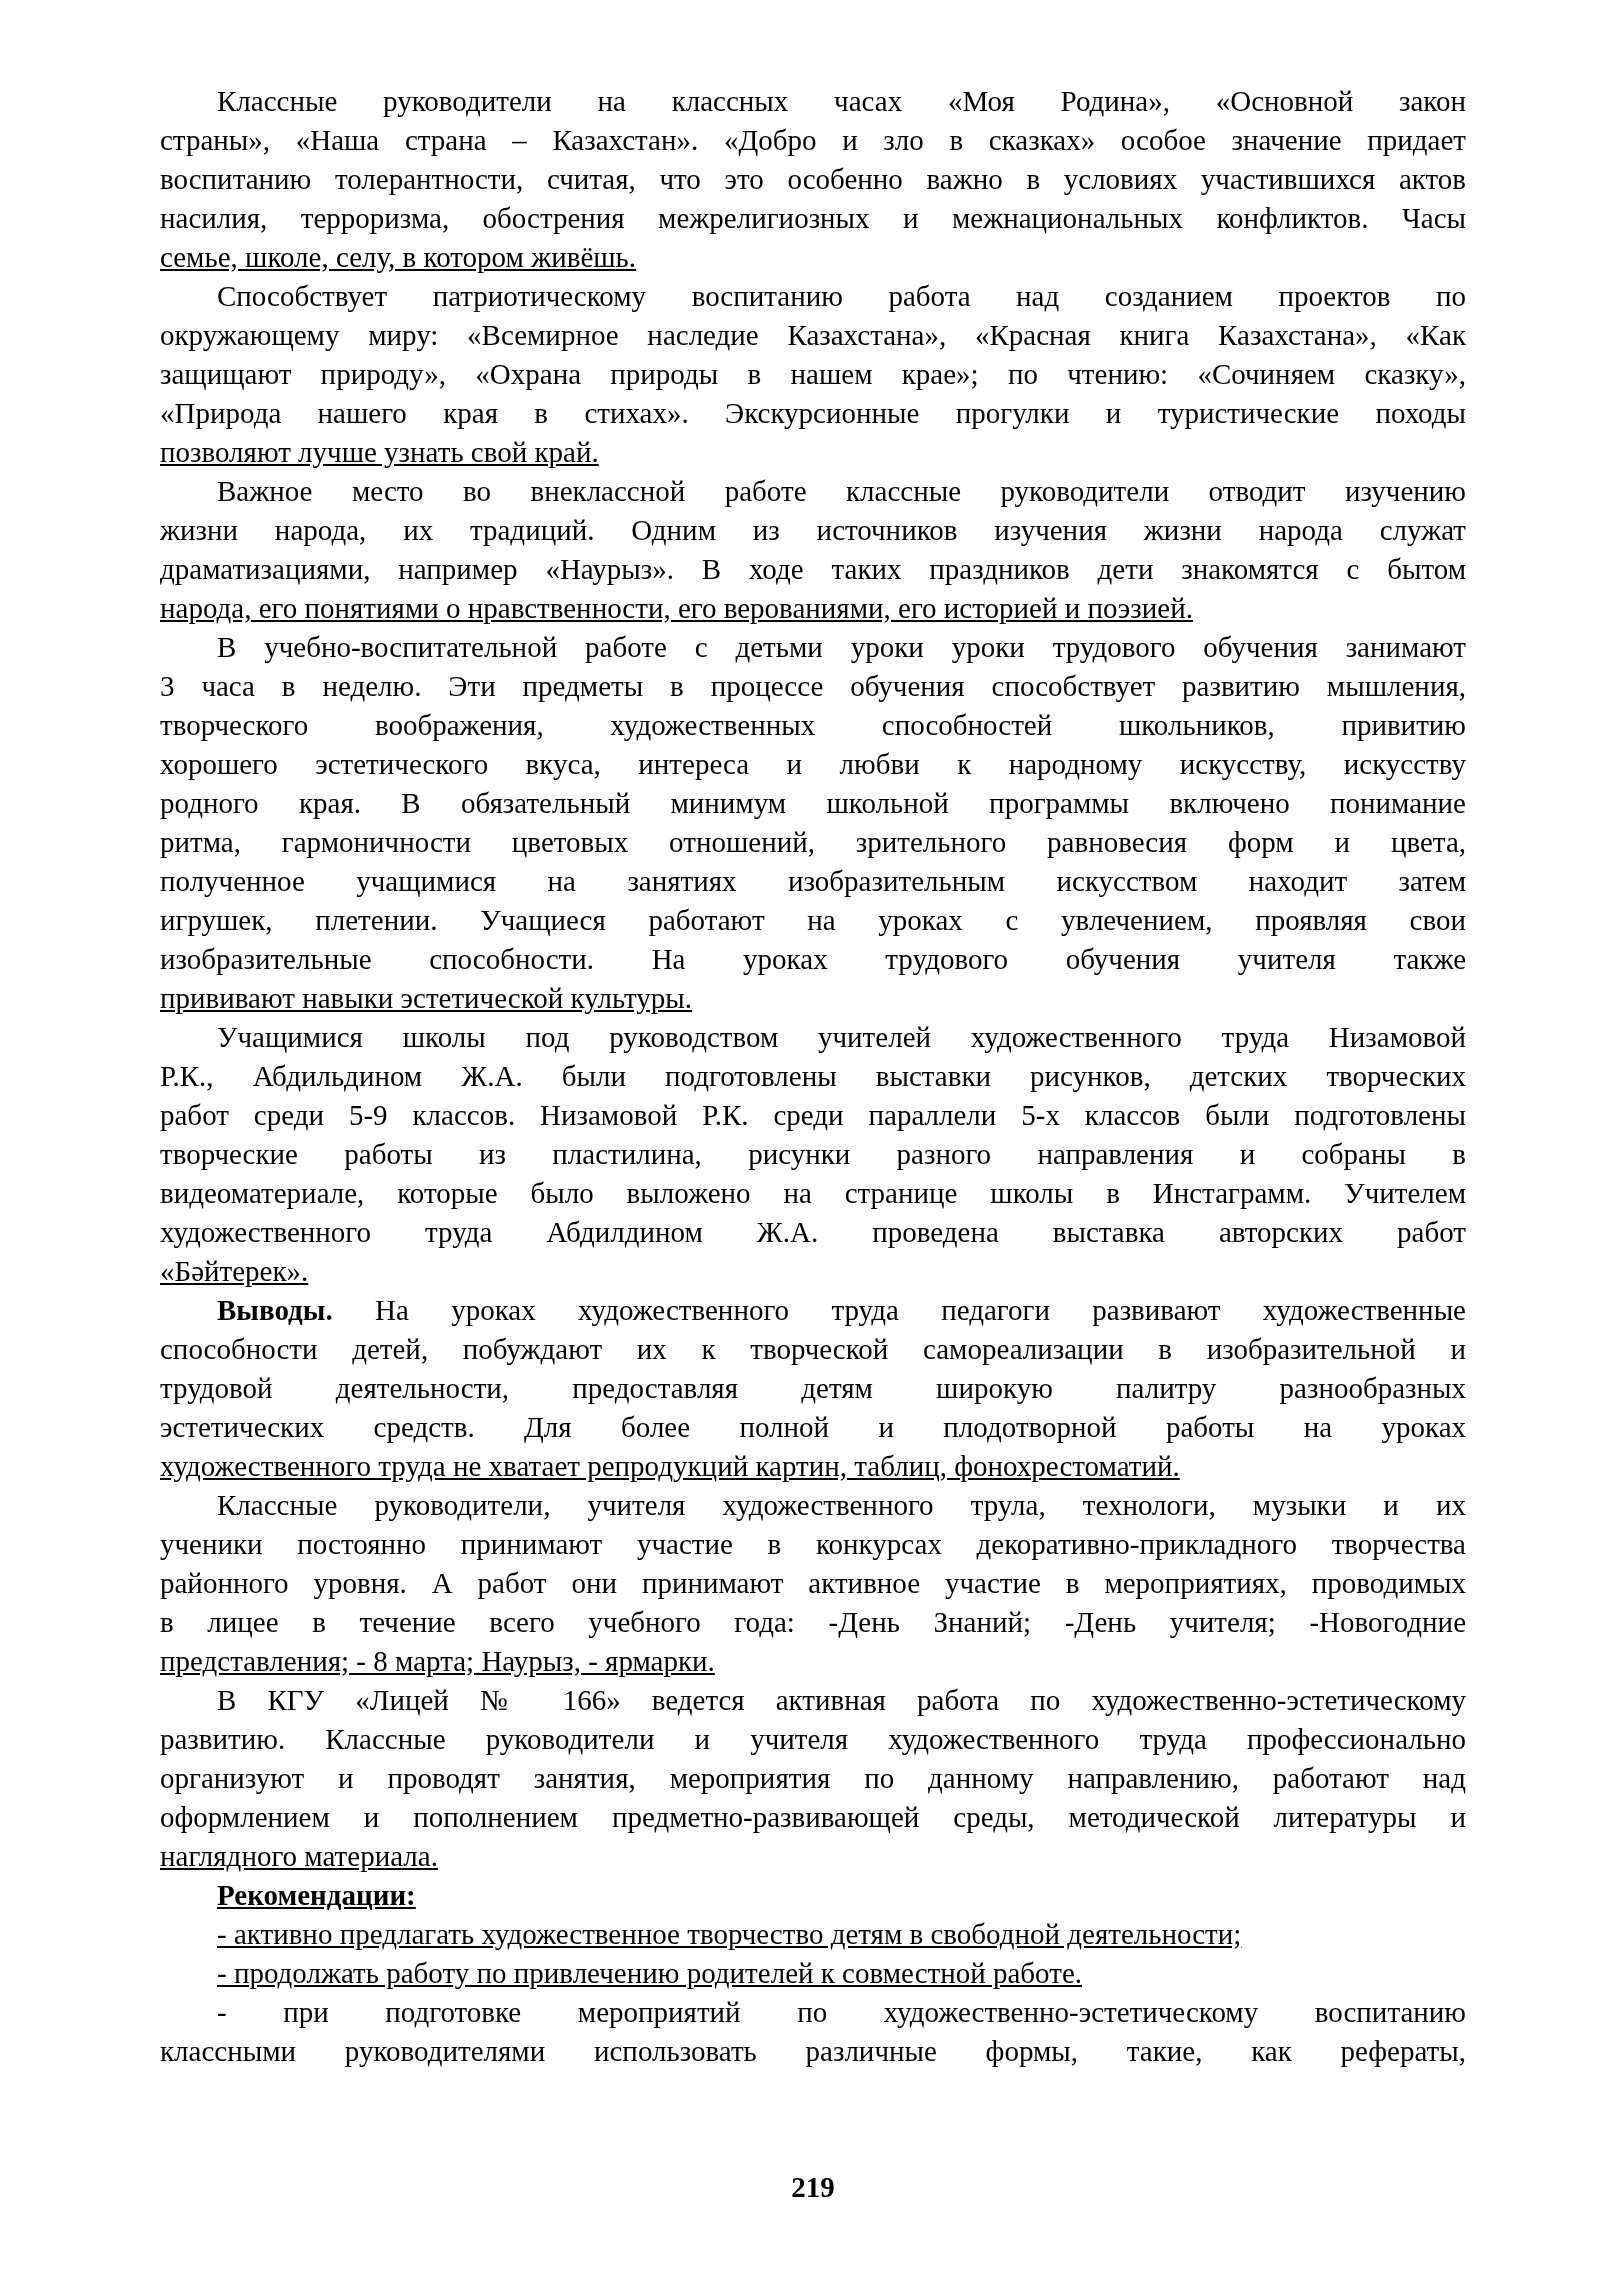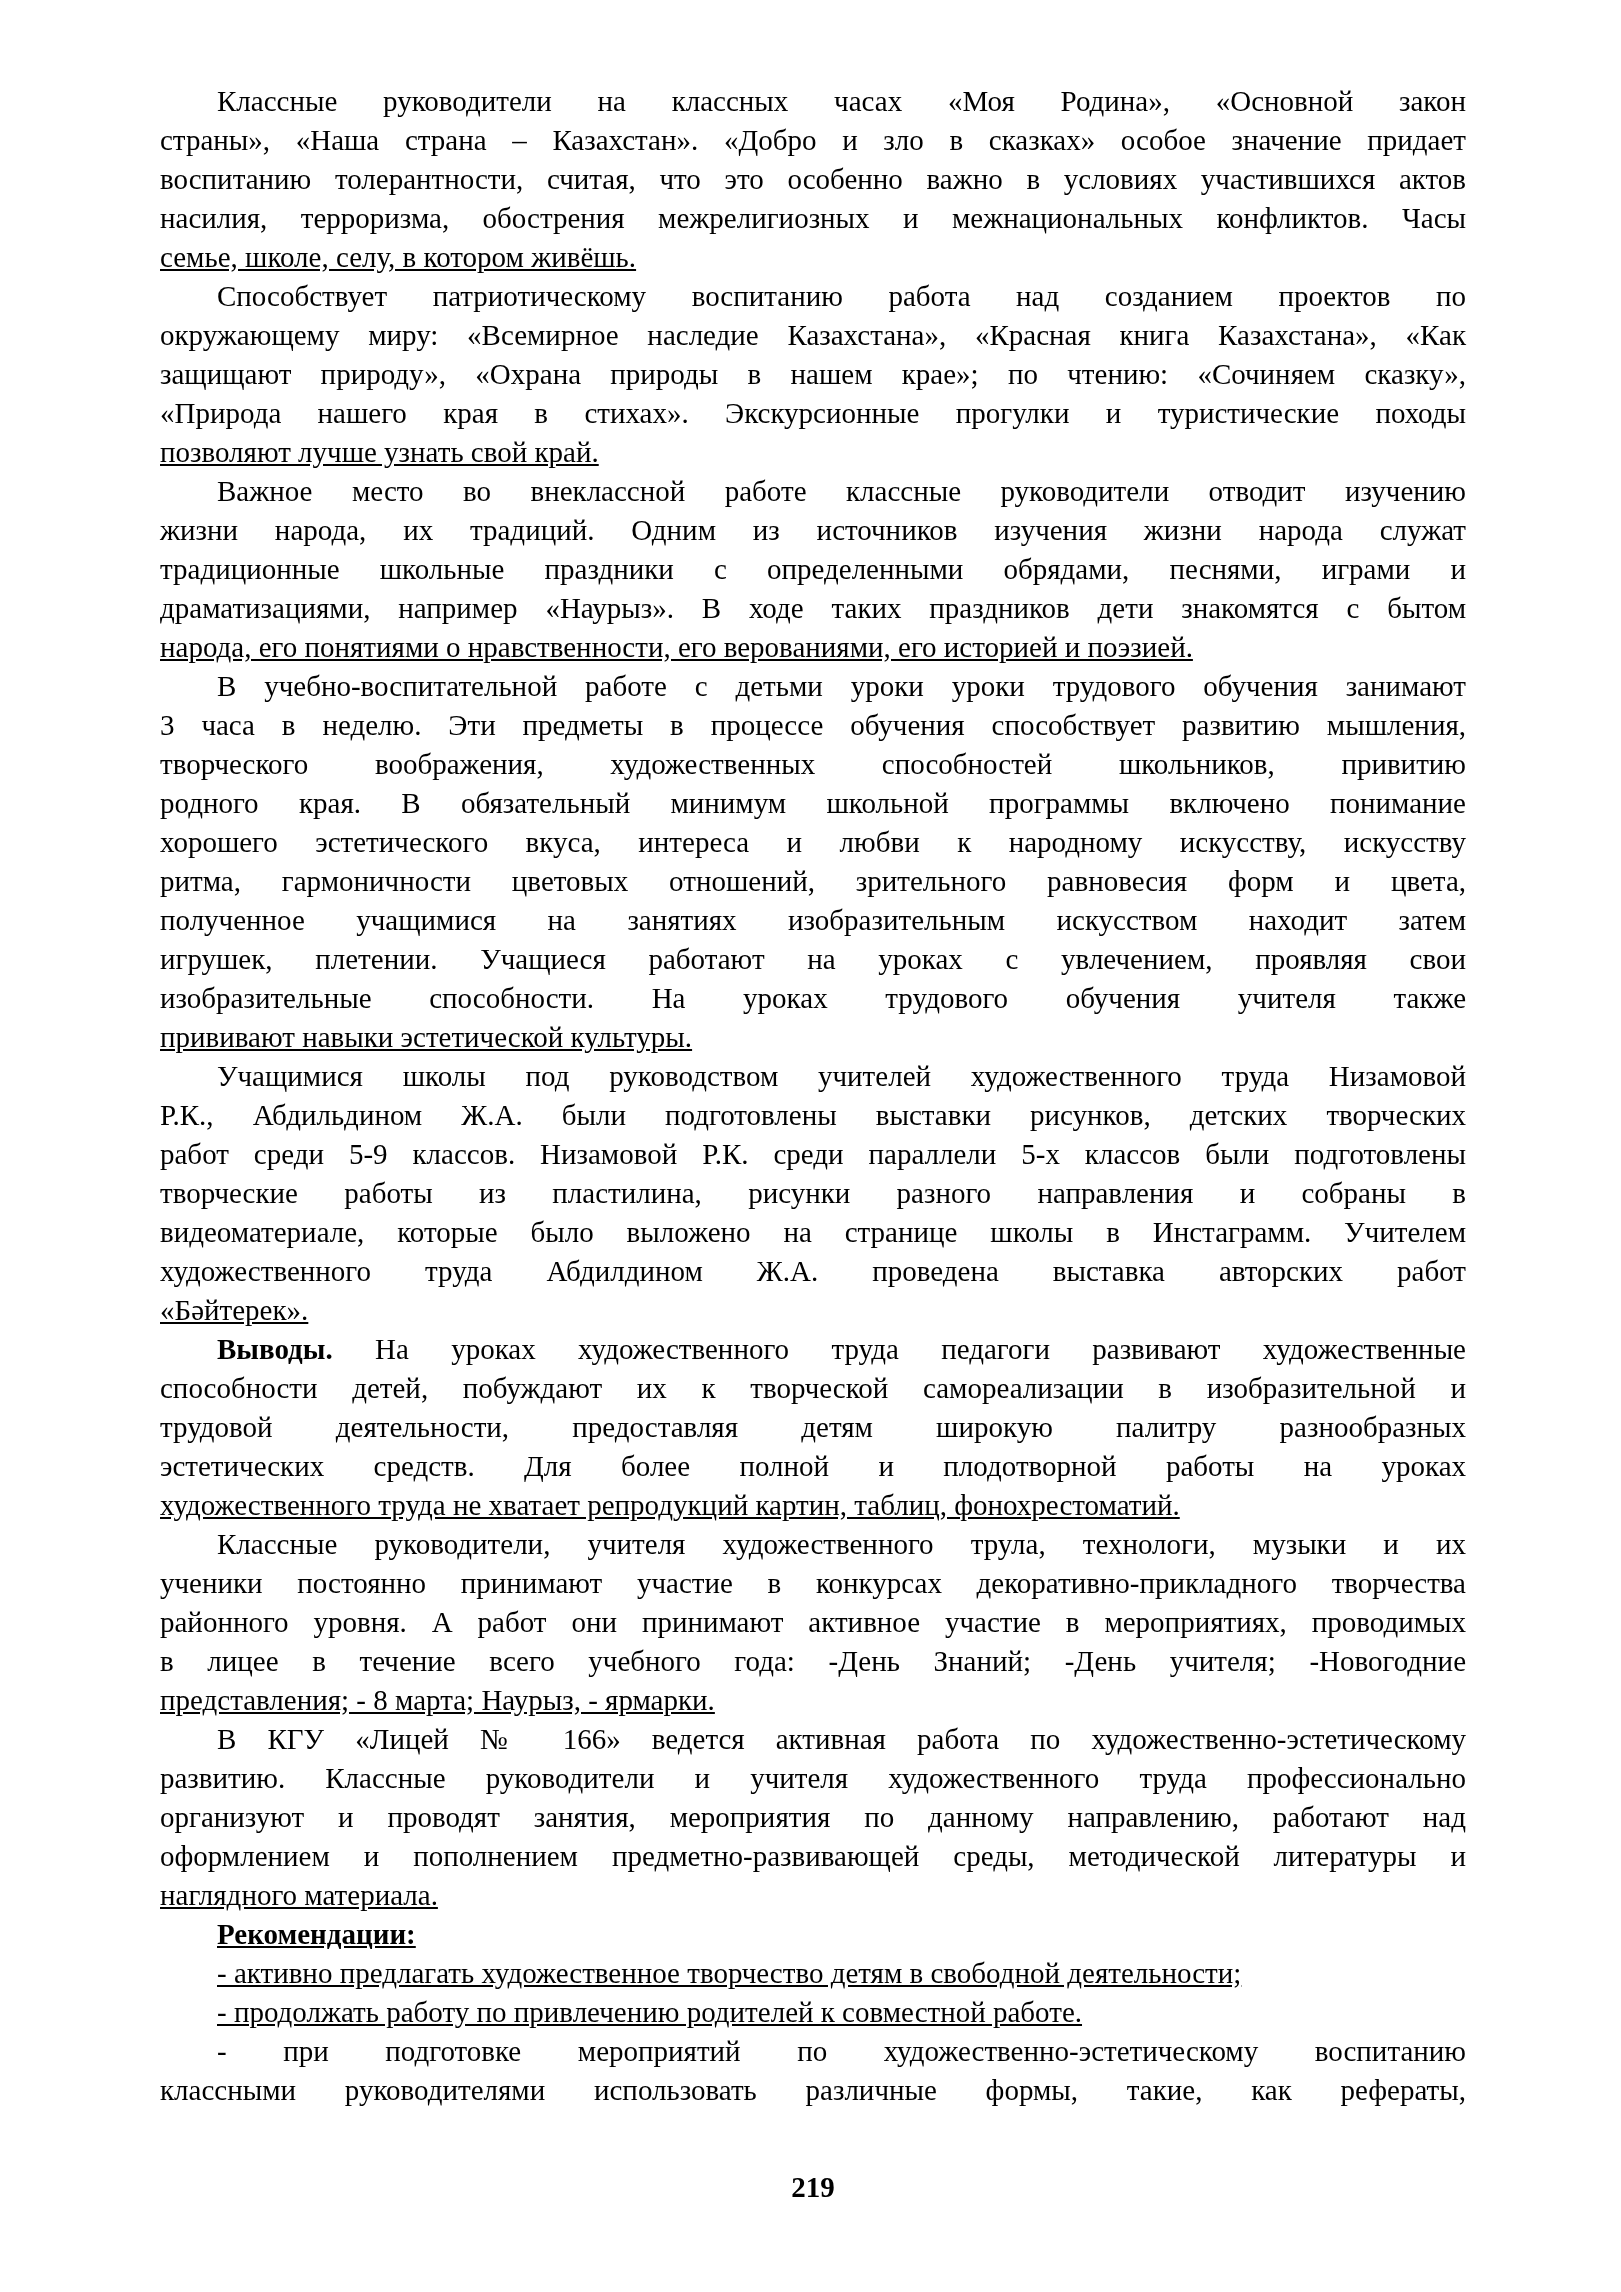--- a/index.html
+++ b/index.html
@@ -63,30 +63,29 @@
       <div class="paragraph">
         <div class="line first">Способствует патриотическому воспитанию работа над созданием проектов по</div>
         <div class="line">окружающему миру: «Всемирное наследие Казахстана», «Красная книга Казахстана», «Как</div>
         <div class="line">защищают природу», «Охрана природы в нашем крае»; по чтению: «Сочиняем сказку»,</div>
         <div class="line">«Природа нашего края в стихах». Экскурсионные прогулки и туристические походы</div>
         <div class="line left">позволяют лучше узнать свой край.</div>
       </div>
       <div class="paragraph">
         <div class="line first">Важное место во внеклассной работе классные руководители отводит изучению</div>
         <div class="line">жизни народа, их традиций. Одним из источников изучения жизни народа служат</div>
-        <div class="line">традиционные школьные праздники с определенными обрядами, песнями, играми и</div>
         <div class="line">драматизациями, например «Наурыз». В ходе таких праздников дети знакомятся с бытом</div>
         <div class="line left">народа, его понятиями о нравственности, его верованиями, его историей и поэзией.</div>
       </div>
       <div class="paragraph">
         <div class="line first">В учебно-воспитательной работе с детьми уроки уроки трудового обучения занимают</div>
         <div class="line">3 часа в неделю. Эти предметы в процессе обучения способствует развитию мышления,</div>
         <div class="line">творческого воображения, художественных способностей школьников, привитию</div>
+        <div class="line">хорошего эстетического вкуса, интереса и любви к народному искусству, искусству</div>
         <div class="line">родного края. В обязательный минимум школьной программы включено понимание</div>
-        <div class="line">хорошего эстетического вкуса, интереса и любви к народному искусству, искусству</div>
         <div class="line">ритма, гармоничности цветовых отношений, зрительного равновесия форм и цвета,</div>
         <div class="line">полученное учащимися на занятиях изобразительным искусством находит затем</div>
         <div class="line">игрушек, плетении. Учащиеся работают на уроках с увлечением, проявляя свои</div>
         <div class="line">изобразительные способности. На уроках трудового обучения учителя также</div>
         <div class="line left">прививают навыки эстетической культуры.</div>
       </div>
       <div class="paragraph">
         <div class="line first">Учащимися школы под руководством учителей художественного труда Низамовой</div>
         <div class="line">Р.К., Абдильдином Ж.А. были подготовлены выставки рисунков, детских творческих</div>
         <div class="line">работ среди 5-9 классов. Низамовой Р.К. среди параллели 5-х классов были подготовлены</div>

